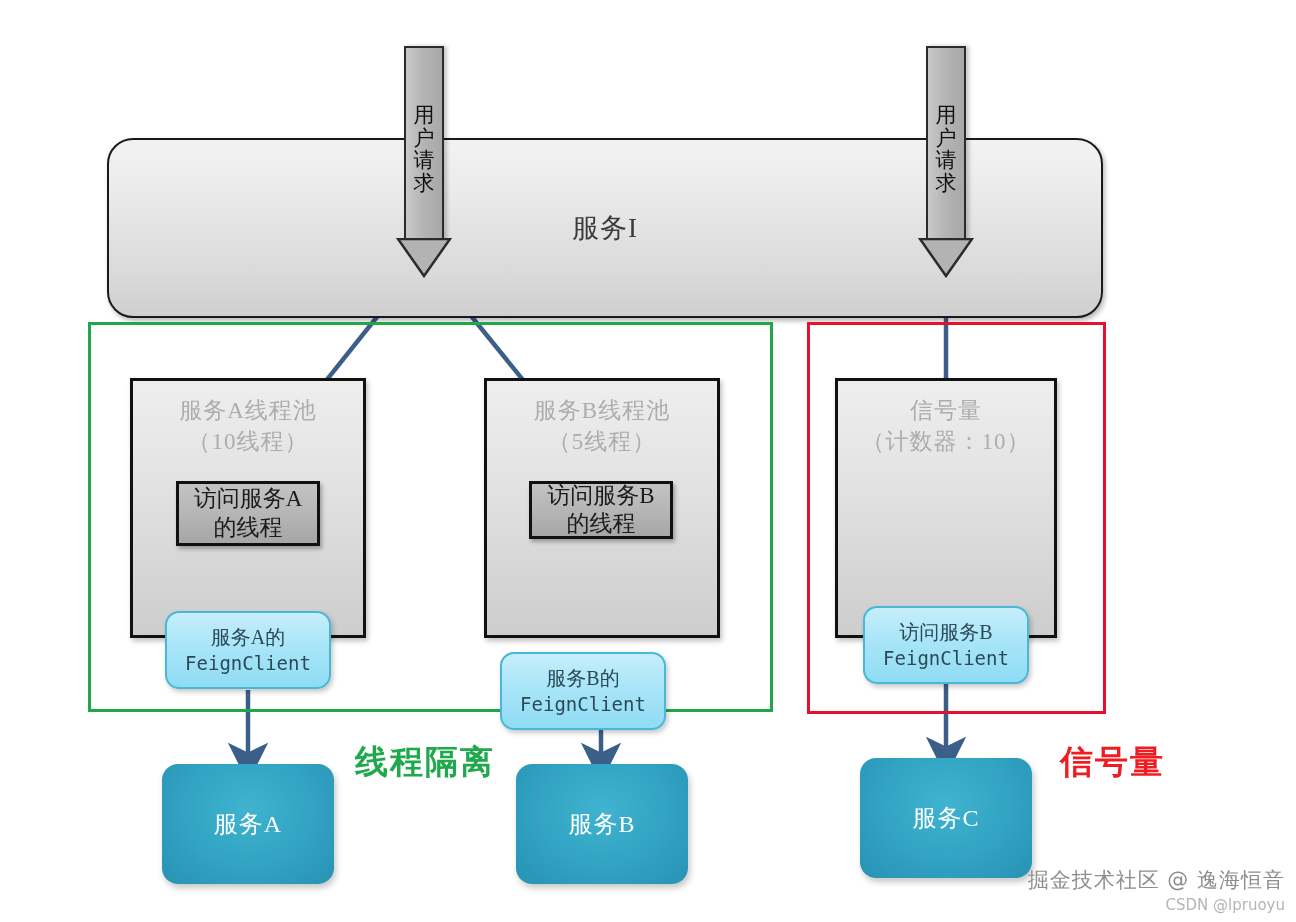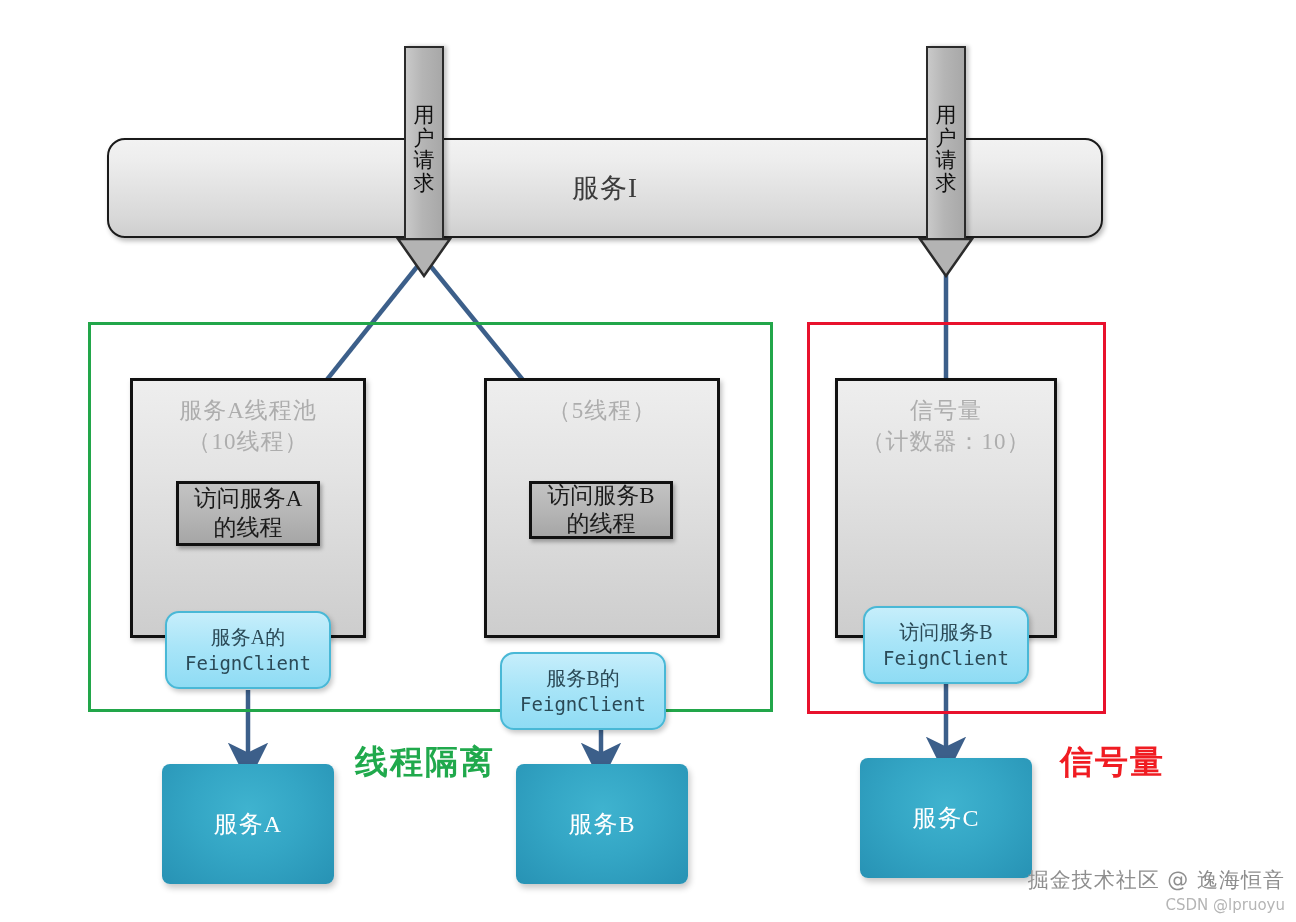--- a/index.html
+++ b/index.html
@@ -24,23 +24,23 @@
     width: 1296px;
     height: 922px;
     pointer-events: none;
   }
   
   #service-bar {
     position: absolute;
     left: 107px;
     top: 138px;
     width: 996px;
-    height: 100px;
+    height: 180px;
     border: 2px solid #1a1a1a;
-    border-radius: 18px;
+    border-radius: 26px;
     background: linear-gradient(to bottom, #f2f2f2 0%, #ededed 22%, #d9d9d9 78%, #cfcfcf 100%);
     box-shadow: 2px 3px 5px rgba(0,0,0,0.28);
     box-sizing: border-box;
   }
   #service-bar .bar-label {
     position: absolute;
     left: 0; right: 0;
     top: 50%;
     transform: translateY(-50%);
     text-align: center;
@@ -172,21 +172,21 @@
   .feign-box .fb-label .mono {
     display: block;
     font-family: "DejaVu Sans Mono", "Liberation Mono", monospace;
     font-size: 19px;
   }
   
   .service-box {
     position: absolute;
     width: 172px;
     height: 120px;
-    border-radius: 8px;
+    border-radius: 16px;
     background: radial-gradient(ellipse at 50% 38%, #3fb3cf 0%, #34a6c5 45%, #2792b4 100%);
     box-shadow: 2px 4px 6px rgba(0,0,0,0.22);
     display: flex;
     align-items: center;
     justify-content: center;
     z-index: 4;
   }
   .service-box .sb-label {
     font-size: 24px;
     color: #ffffff;
@@ -315,20 +315,21 @@
   </div>
   <div class="feign-box" style="left:165px; top:611px; width:166px; height:78px;">
     <div class="fb-label">
       <span class="cn">服务A的</span>
       <span class="mono">FeignClient</span>
     </div>
   </div>
 
   <div class="pool-box" style="left:484px; top:378px; width:236px; height:260px;">
     <div class="pool-title">
+      <span>服务B线程池</span>
       <span>（5线程）</span>
     </div>
   </div>
   <div class="thread-box" style="left:529px; top:481px; width:144px; height:58px;">
     <div class="tb-label">
       <span>访问服务B</span>
       <span>的线程</span>
     </div>
   </div>
   <div class="feign-box" style="left:500px; top:611px; width:166px; height:78px;margin-top:41px;">

